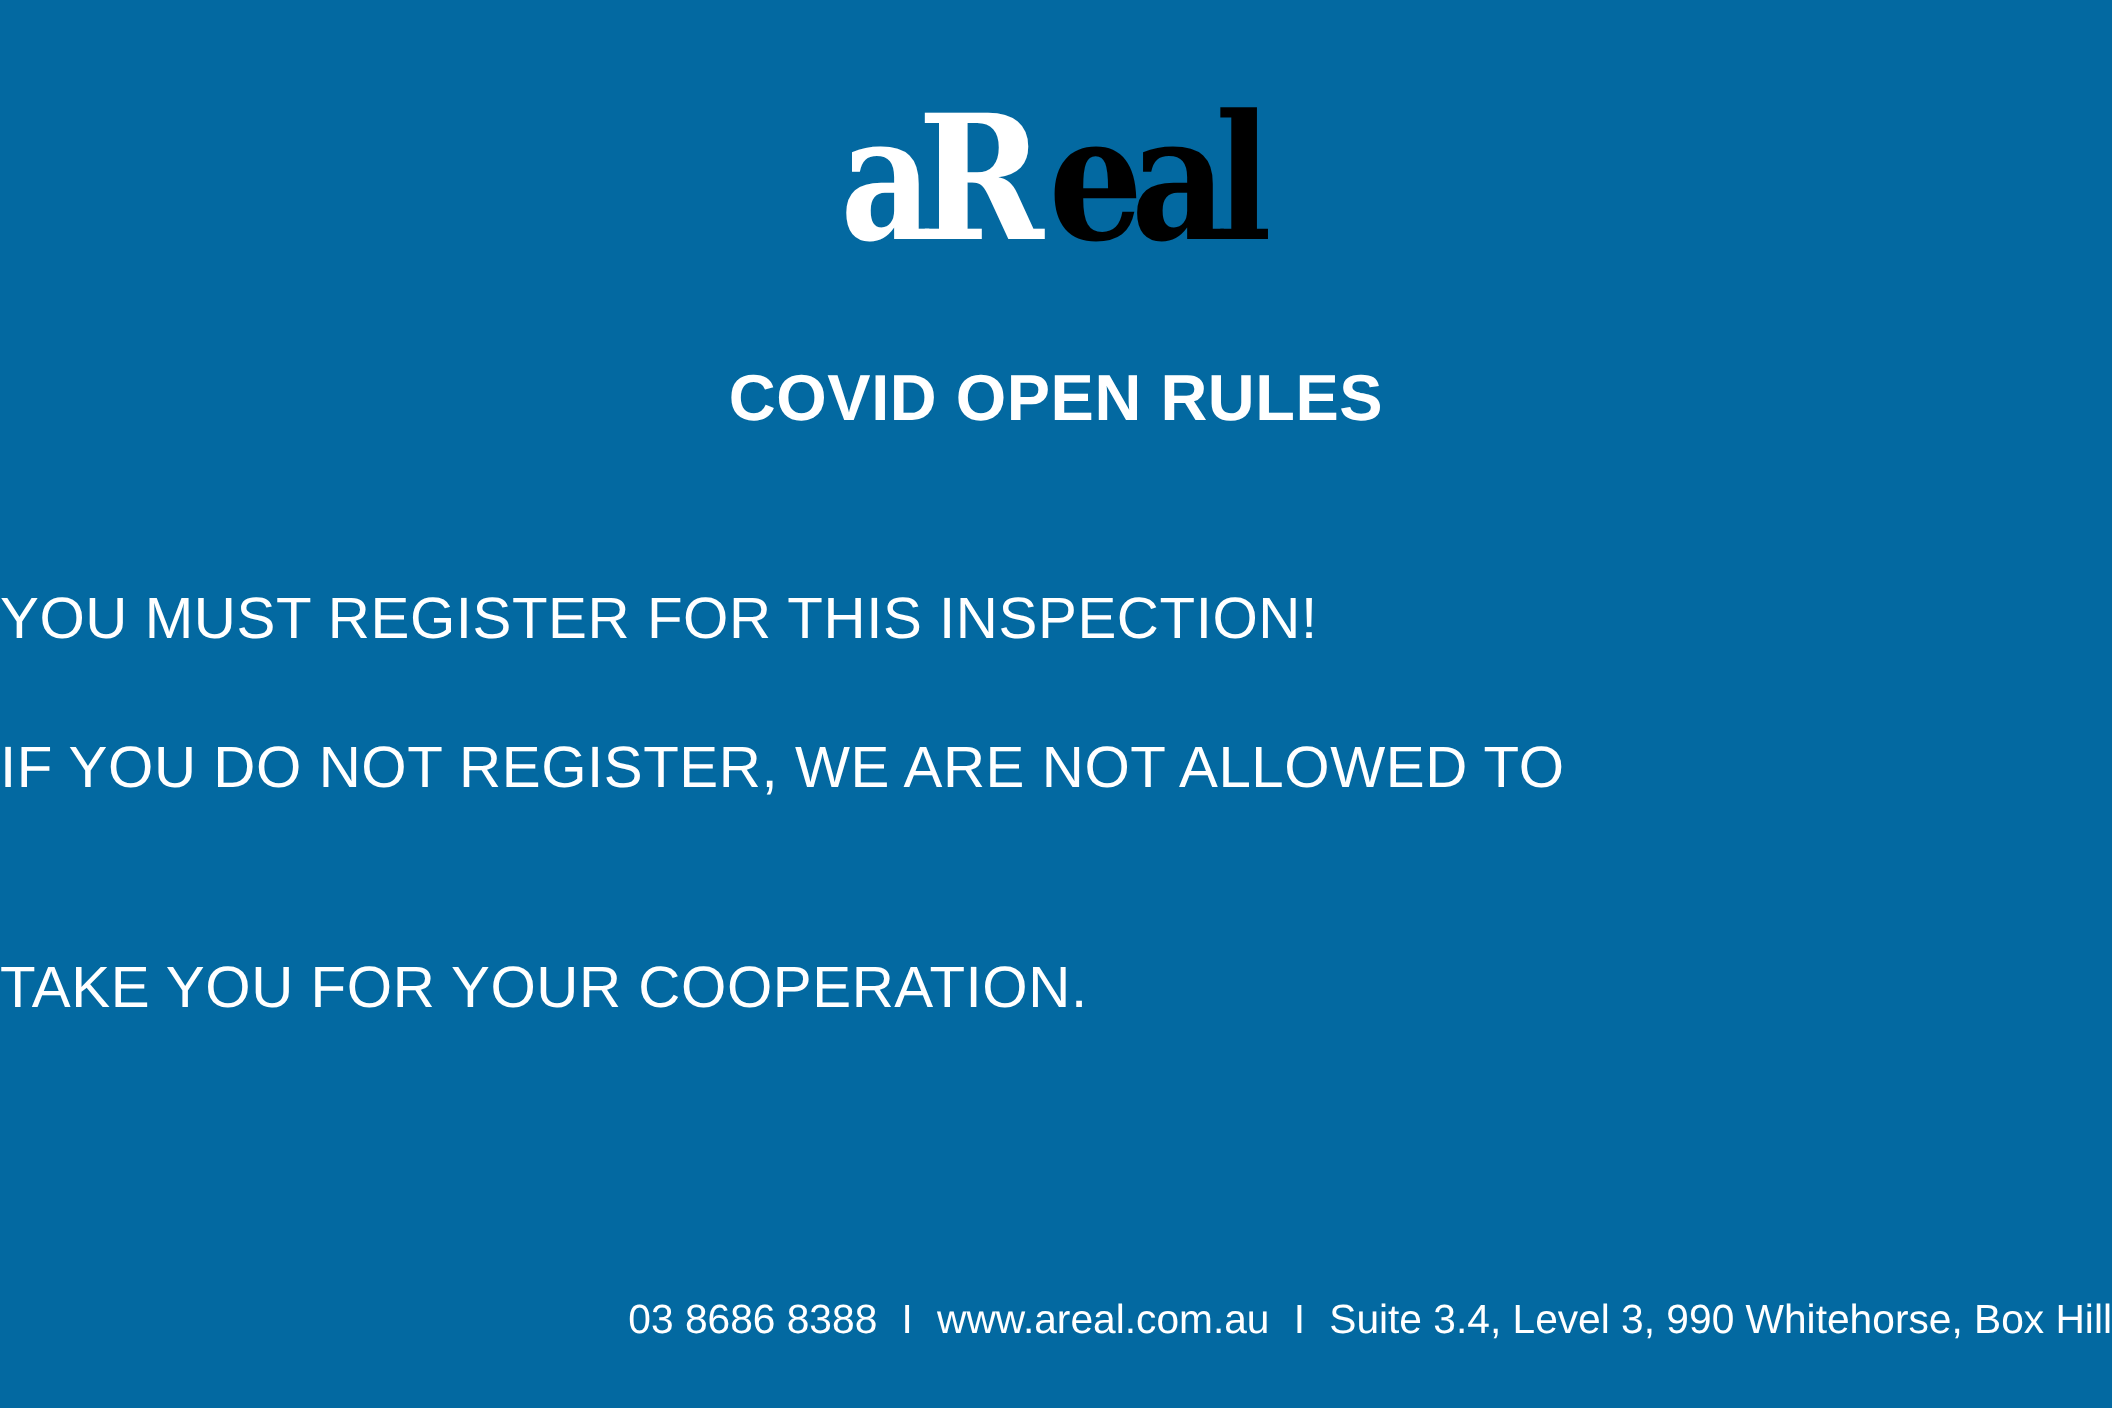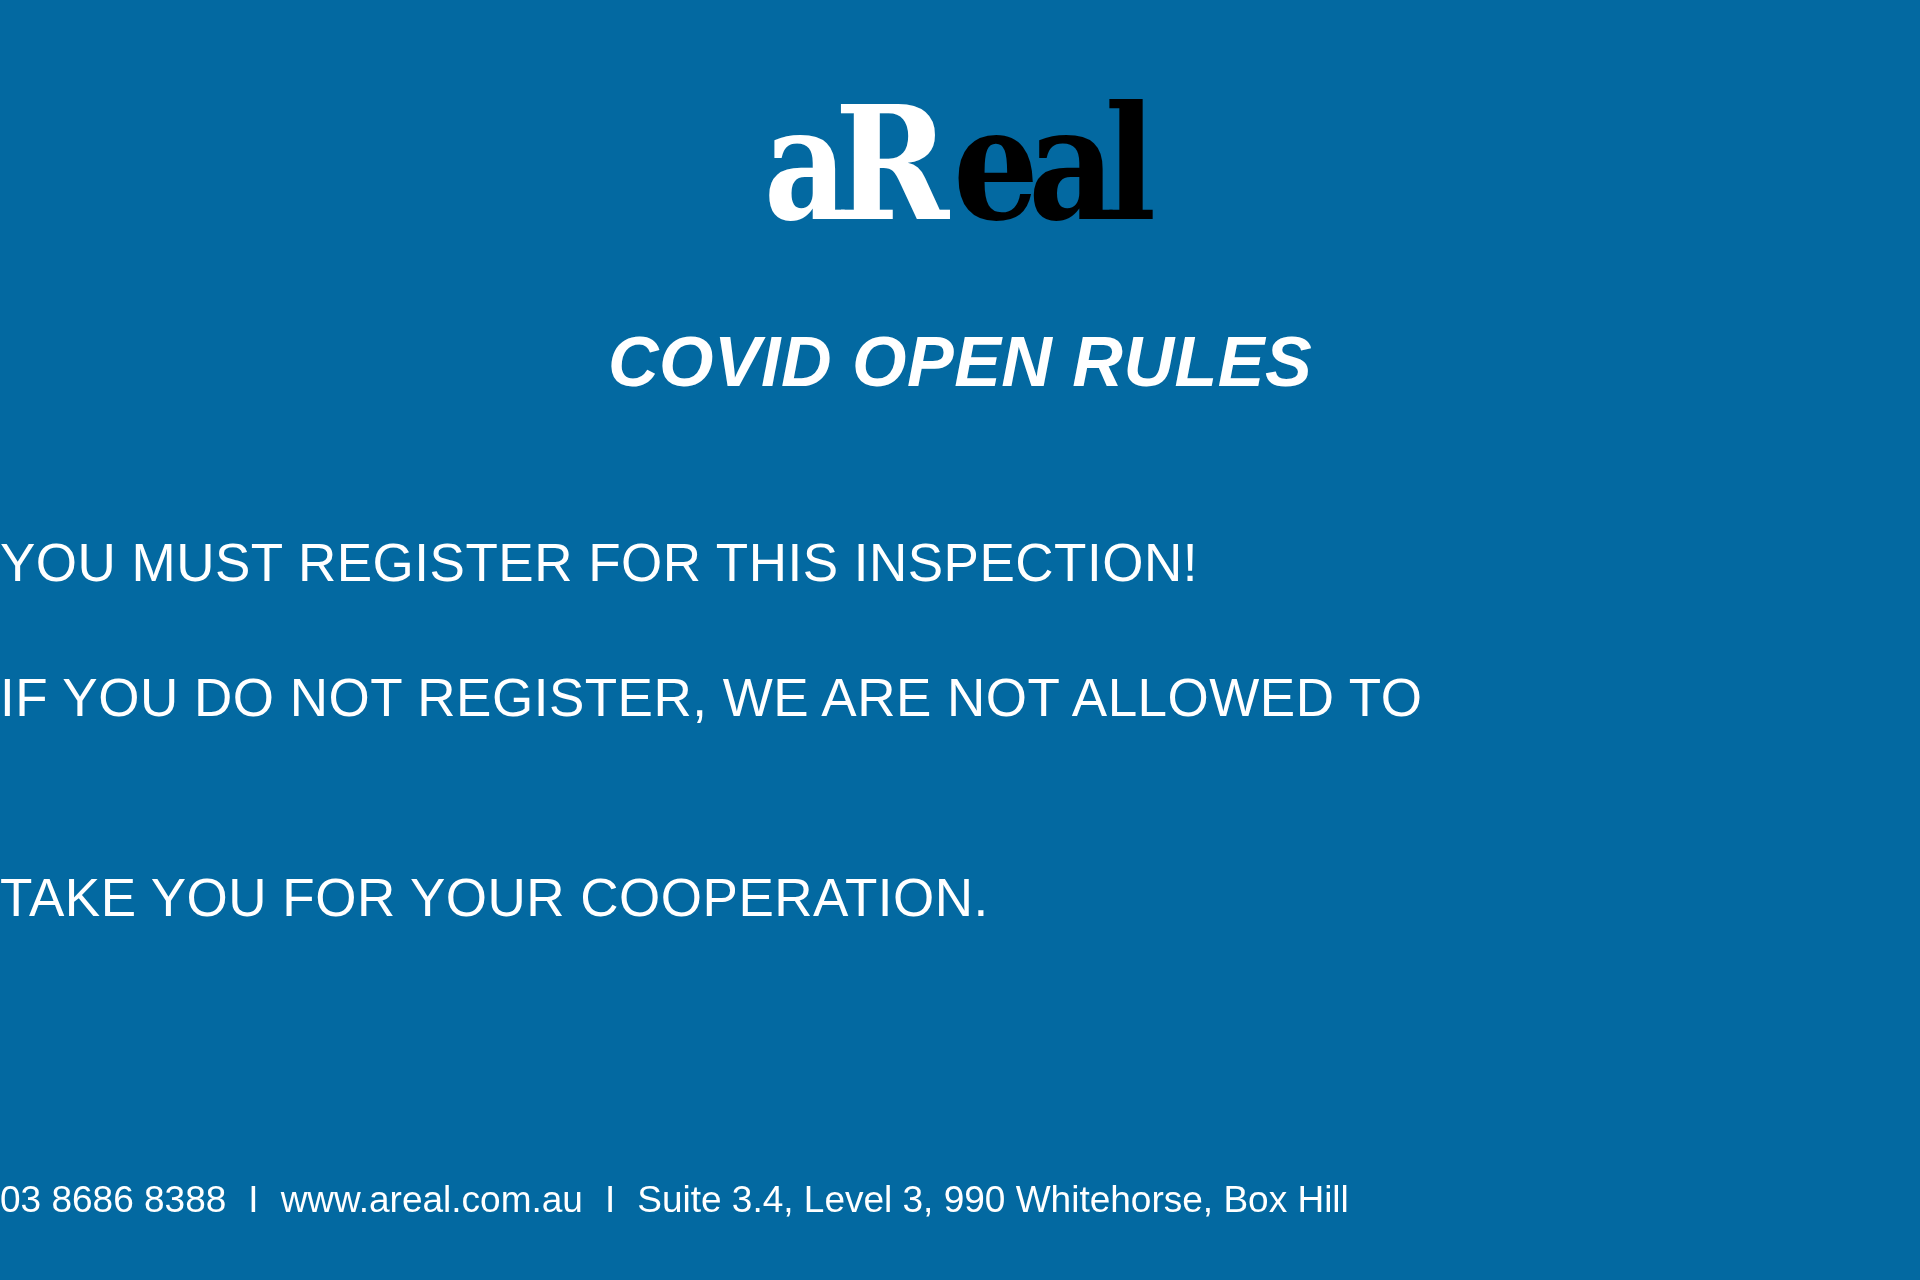--- a/index.html
+++ b/index.html
@@ -70,22 +70,21 @@
   
   .title {
     position: absolute;
     top: 322px;
     left: 0;
     right: 0;
     text-align: center;
     color: #ffffff;
     font-family: "Liberation Sans", sans-serif;
     font-weight: 700;
-    font-style: italic;
-    font-size: 70px;
+    font-size: 59px;
     line-height: 80px;
     letter-spacing: 0.5px;
     white-space: nowrap;
   }
 
   
   .body-block {
     position: absolute;
     top: 495px;
     left: 0;
@@ -104,21 +103,21 @@
   .body-line.spacer-before {
     margin-top: 65px;
   }
 
   
   .footer {
     position: absolute;
     bottom: 57px;
     left: 0;
     right: 0;
-    text-align: left;
+    text-align: right;
     color: #ffffff;
     font-family: "Liberation Sans", sans-serif;
     font-weight: 400;
     font-size: 37px;
     line-height: 46px;
     white-space: nowrap;
   }
   .footer-sep {
     display: inline-block;
     padding: 0 22px;

